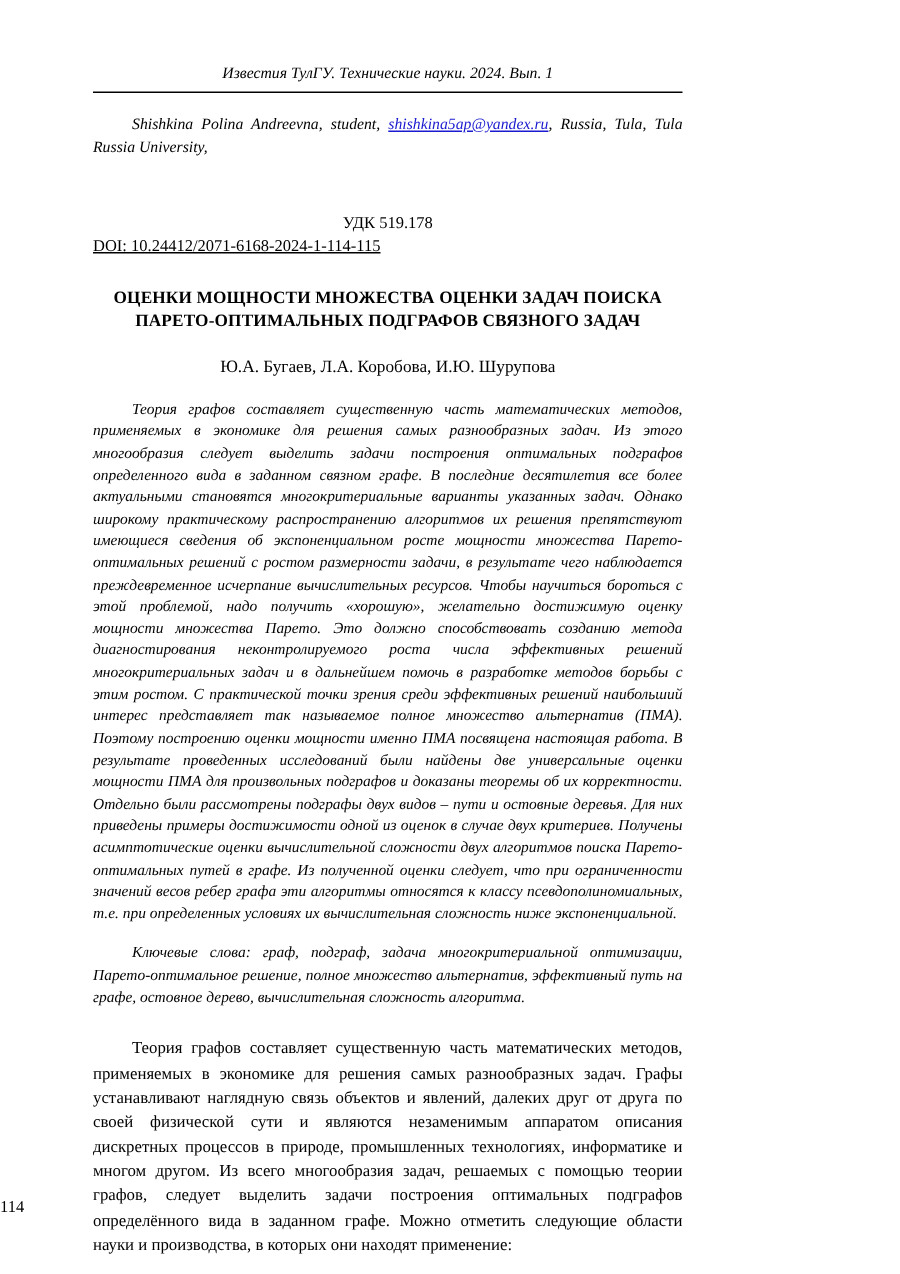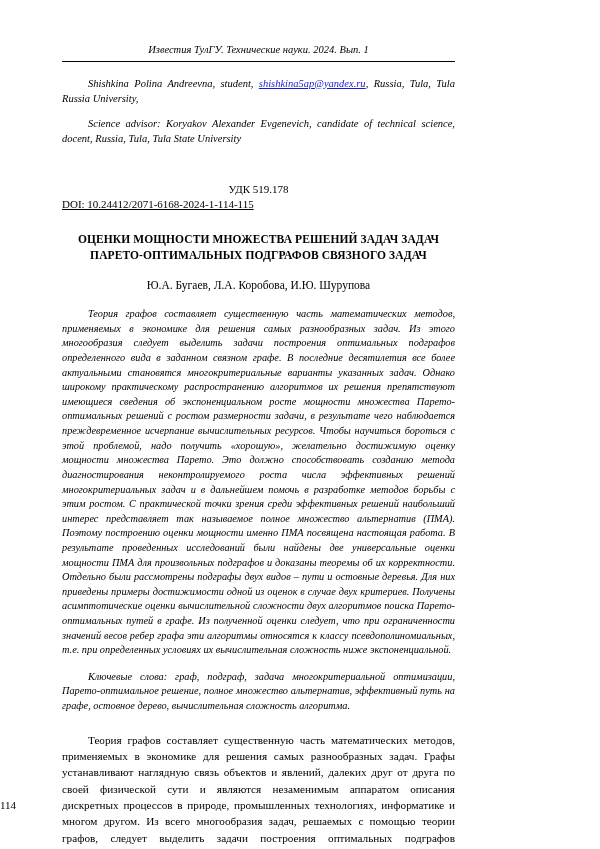--- a/index.html
+++ b/index.html
@@ -111,27 +111,26 @@
 </head>
 <body>
 
 <div class="page">
 
   <div class="running-head">Известия ТулГУ. Технические науки. 2024. Вып. 1</div>
   <hr class="rule">
 
   <p class="author-block"><span>Shishkina Polina Andreevna, student, </span><a class="email" href="#">shishkina5ap@yandex.ru</a><span>, Russia, Tula, Tula Russia University,</span></p>
 
-  <p class="author-block">Science advisor: Koryakov Alexander Evgenevich, candidate of technical science, docent, Russia, Tula, Tula State University</p>
 
   <p class="udk">УДК 519.178</p>
   <p class="doi">DOI: 10.24412/2071-6168-2024-1-114-115</p>
 
   <h1 class="title">
-    <span>ОЦЕНКИ МОЩНОСТИ МНОЖЕСТВА РЕШЕНИЙ ЗАДАЧ ЗАДАЧ</span><br>
+    <span>ОЦЕНКИ МОЩНОСТИ МНОЖЕСТВА ОЦЕНКИ ЗАДАЧ ПОИСКА</span><br>
     <span>ПАРЕТО-ОПТИМАЛЬНЫХ ПОДГРАФОВ СВЯЗНОГО ЗАДАЧ</span>
   </h1>
 
   <p class="authors">Ю.А. Бугаев, Л.А. Коробова, И.Ю. Шурупова</p>
 
   <p class="abstract">Теория графов составляет существенную часть математических методов, применяемых в экономике для решения самых разнообразных задач. Из этого многообразия следует выделить задачи построения оптимальных подграфов определенного вида в заданном связном графе. В последние десятилетия все более актуальными становятся многокритериальные варианты указанных задач. Однако широкому практическому распространению алгоритмов их решения препятствуют имеющиеся сведения об экспоненциальном росте мощности множества Парето-оптимальных решений с ростом размерности задачи, в результате чего наблюдается преждевременное исчерпание вычислительных ресурсов. Чтобы научиться бороться с этой проблемой, надо получить «хорошую», желательно достижимую оценку мощности множества Парето. Это должно способствовать созданию метода диагностирования неконтролируемого роста числа эффективных решений многокритериальных задач и в дальнейшем помочь в разработке методов борьбы с этим ростом. С практической точки зрения среди эффективных решений наибольший интерес представляет так называемое полное множество альтернатив (ПМА). Поэтому построению оценки мощности именно ПМА посвящена настоящая работа. В результате проведенных исследований были найдены две универсальные оценки мощности ПМА для произвольных подграфов и доказаны теоремы об их корректности. Отдельно были рассмотрены подграфы двух видов – пути и остовные деревья. Для них приведены примеры достижимости одной из оценок в случае двух критериев. Получены асимптотические оценки вычислительной сложности двух алгоритмов поиска Парето-оптимальных путей в графе. Из полученной оценки следует, что при ограниченности значений весов ребер графа эти алгоритмы относятся к классу псевдополиномиальных, т.е. при определенных условиях их вычислительная сложность ниже экспоненциальной.</p>
 
   <p class="keywords">Ключевые слова: граф, подграф, задача многокритериальной оптимизации, Парето-оптимальное решение, полное множество альтернатив, эффективный путь на графе, остовное дерево, вычислительная сложность алгоритма.</p>
 
   <p class="body-text">Теория графов составляет существенную часть математических методов, применяемых в экономике для решения самых разнообразных задач. Графы устанавливают наглядную связь объектов и явлений, далеких друг от друга по своей физической сути и являются незаменимым аппаратом описания дискретных процессов в природе, промышленных технологиях, информатике и многом другом. Из всего многообразия задач, решаемых с помощью теории графов, следует выделить задачи построения оптимальных подграфов определённого вида в заданном графе. Можно отметить следующие области науки и производства, в которых они находят применение:</p>

